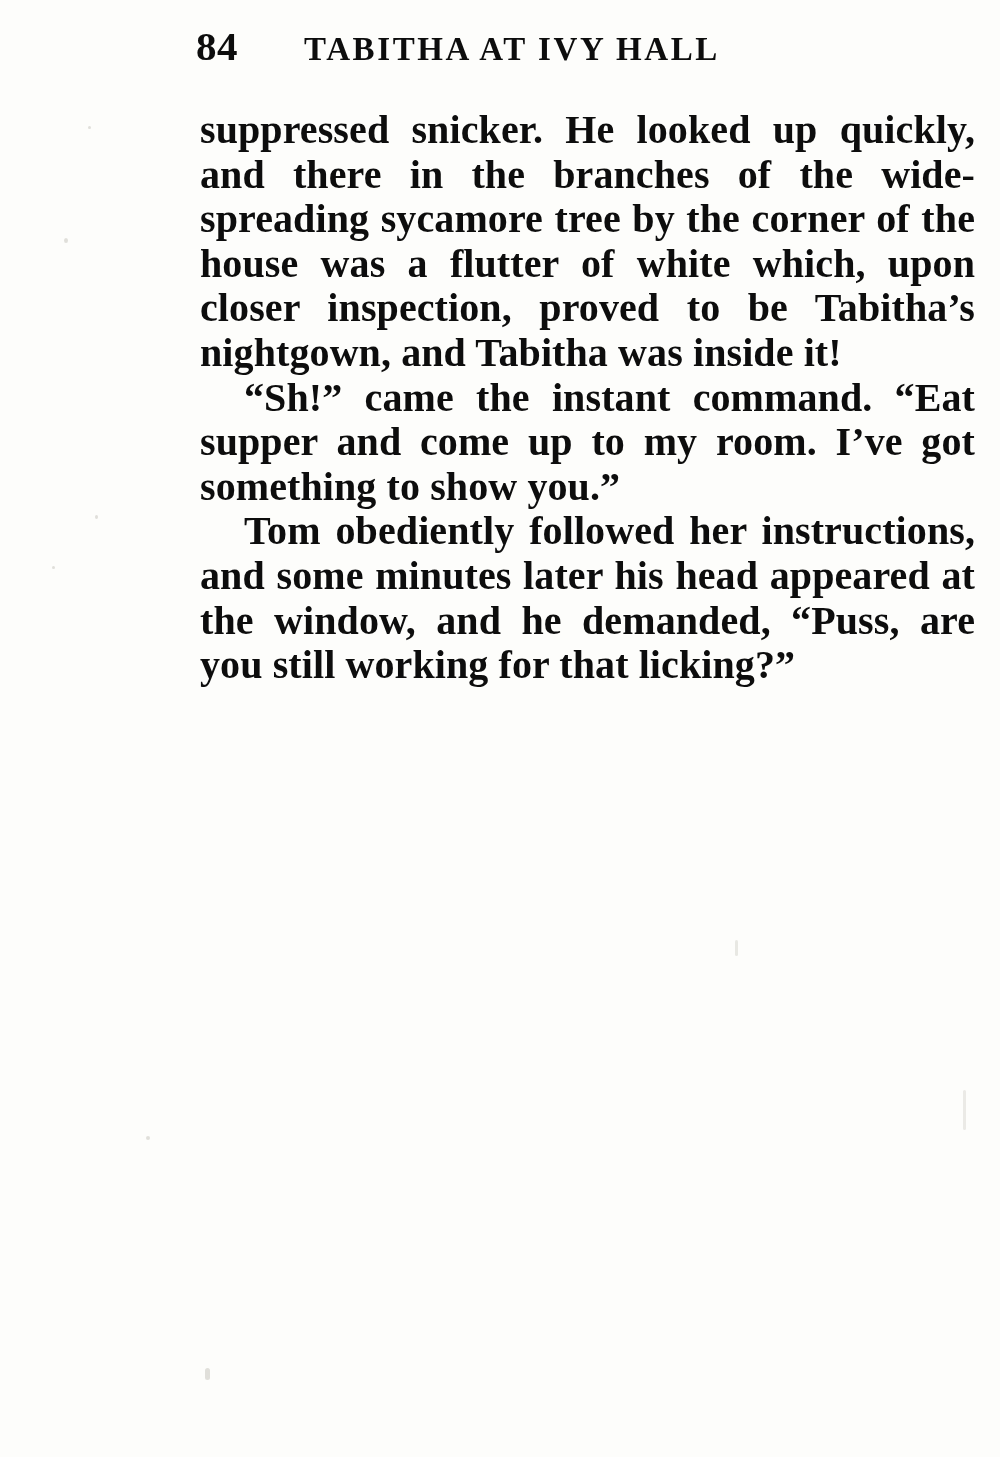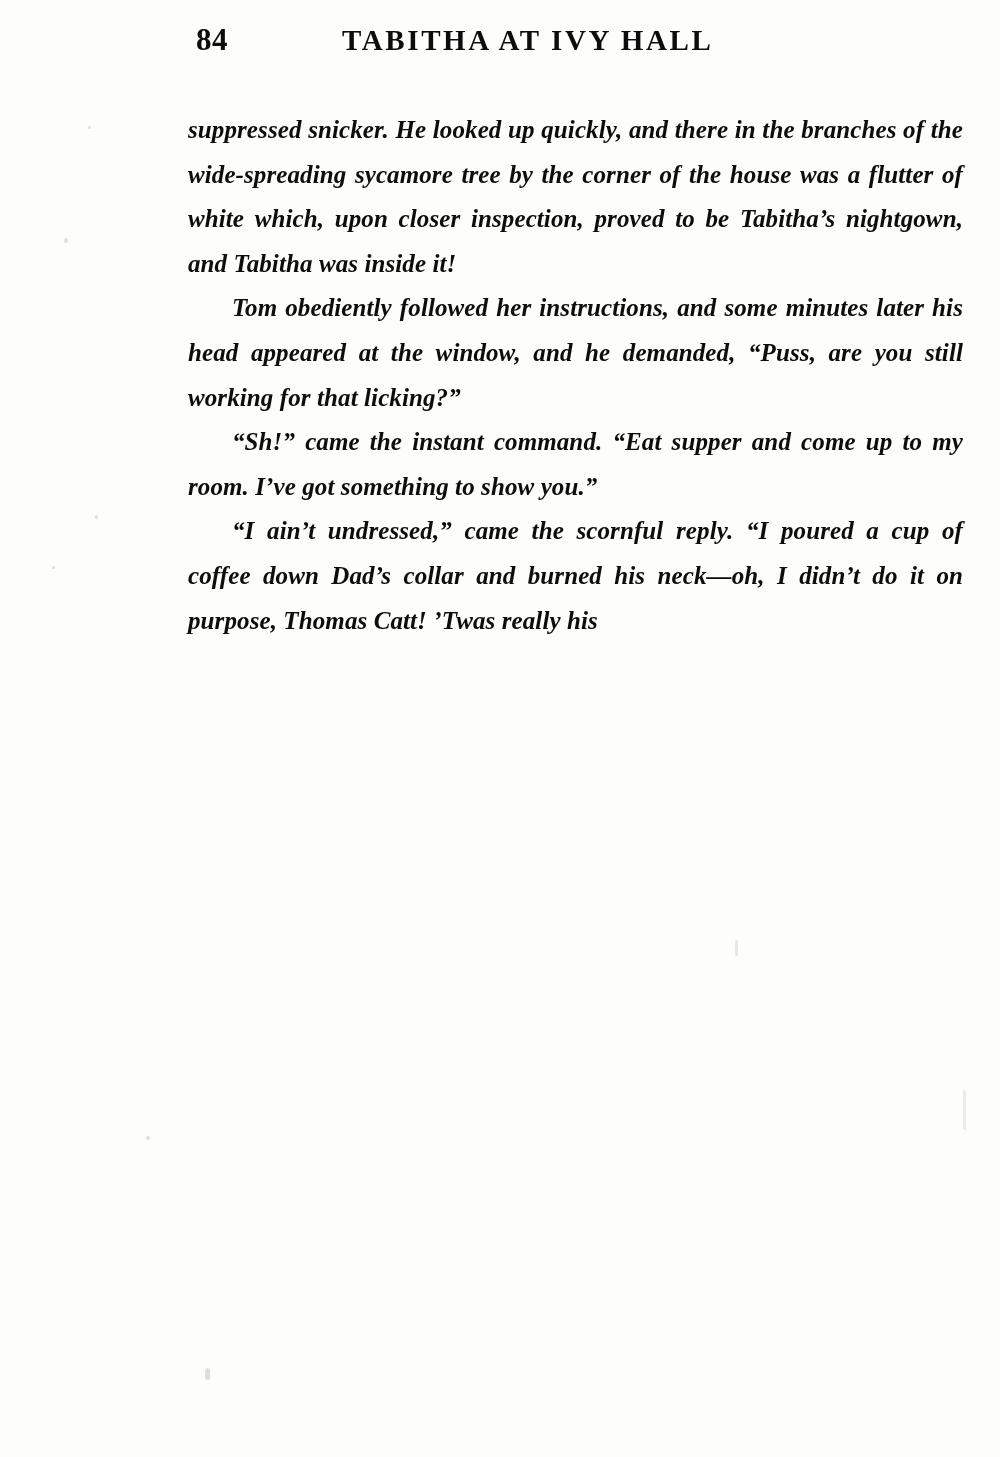--- a/index.html
+++ b/index.html
@@ -26,45 +26,43 @@
   .header {
     position: absolute;
     top: 22px;
     left: 196px;
     right: 130px;
     height: 48px;
     display: flex;
     align-items: baseline;
   }
   .folio {
-    font-size: 31px;
+    font-size: 41px;
     font-weight: 700;
     letter-spacing: 0.5px;
     margin-right: 66px;
     font-family: "Liberation Serif", "DejaVu Serif", serif;
   }
   .running-head {
-    font-size: 29px;
+    font-size: 33px;
     font-weight: 700;
     letter-spacing: 2.6px;
     white-space: nowrap;
-    margin-left: 48px;
   }
   .body-text {
     position: absolute;
     top: 108px;
-    left: 188px;
+    left: 200px;
     width: 775px;
-    font-size: 25px;
+    font-size: 40px;
     line-height: 44.6px;
     text-align: justify;
     text-justify: inter-word;
     font-weight: 700;
     letter-spacing: 0.1px;
-    font-style: italic;
   }
   .body-text p {
     margin: 0;
   }
   .body-text p.indent {
     text-indent: 44px;
   }
   .body-text p.hang {
     text-indent: 0;
   }
@@ -83,18 +81,17 @@
   <div class="speck" style="left:963px; top:1090px; width:3px;  height:40px; border-radius:2px; opacity:0.35;"></div>
   <div class="speck" style="left:735px; top:940px;  width:3px;  height:16px; border-radius:2px; opacity:0.4;"></div>
 
   <div class="header">
     <span class="folio">84</span>
     <span class="running-head">TABITHA AT IVY HALL</span>
   </div>
 
   <div class="body-text">
       <p class="hang">suppressed snicker.  He looked up quickly, and there in the branches of the wide-spreading sycamore tree by the corner of the house was a flutter of white which, upon closer inspection, proved to be Tabitha’s nightgown, and Tabitha was inside it!</p>
+      <p class="indent">“Sh!” came the instant command.  “Eat supper and come up to my room.  I’ve got something to show you.”</p>
       <p class="indent">Tom obediently followed her instructions, and some minutes later his head appeared at the window, and he demanded, “Puss, are you still working for that licking?”</p>
-      <p class="indent">“Sh!” came the instant command.  “Eat supper and come up to my room.  I’ve got something to show you.”</p>
-      <p class="indent">“I ain’t undressed,” came the scornful reply.  “I poured a cup of coffee down Dad’s collar and burned his neck—oh, I didn’t do it on purpose, Thomas Catt!  ’Twas really his</p>
     </div>
 
 </div>
 
 </body></html>

